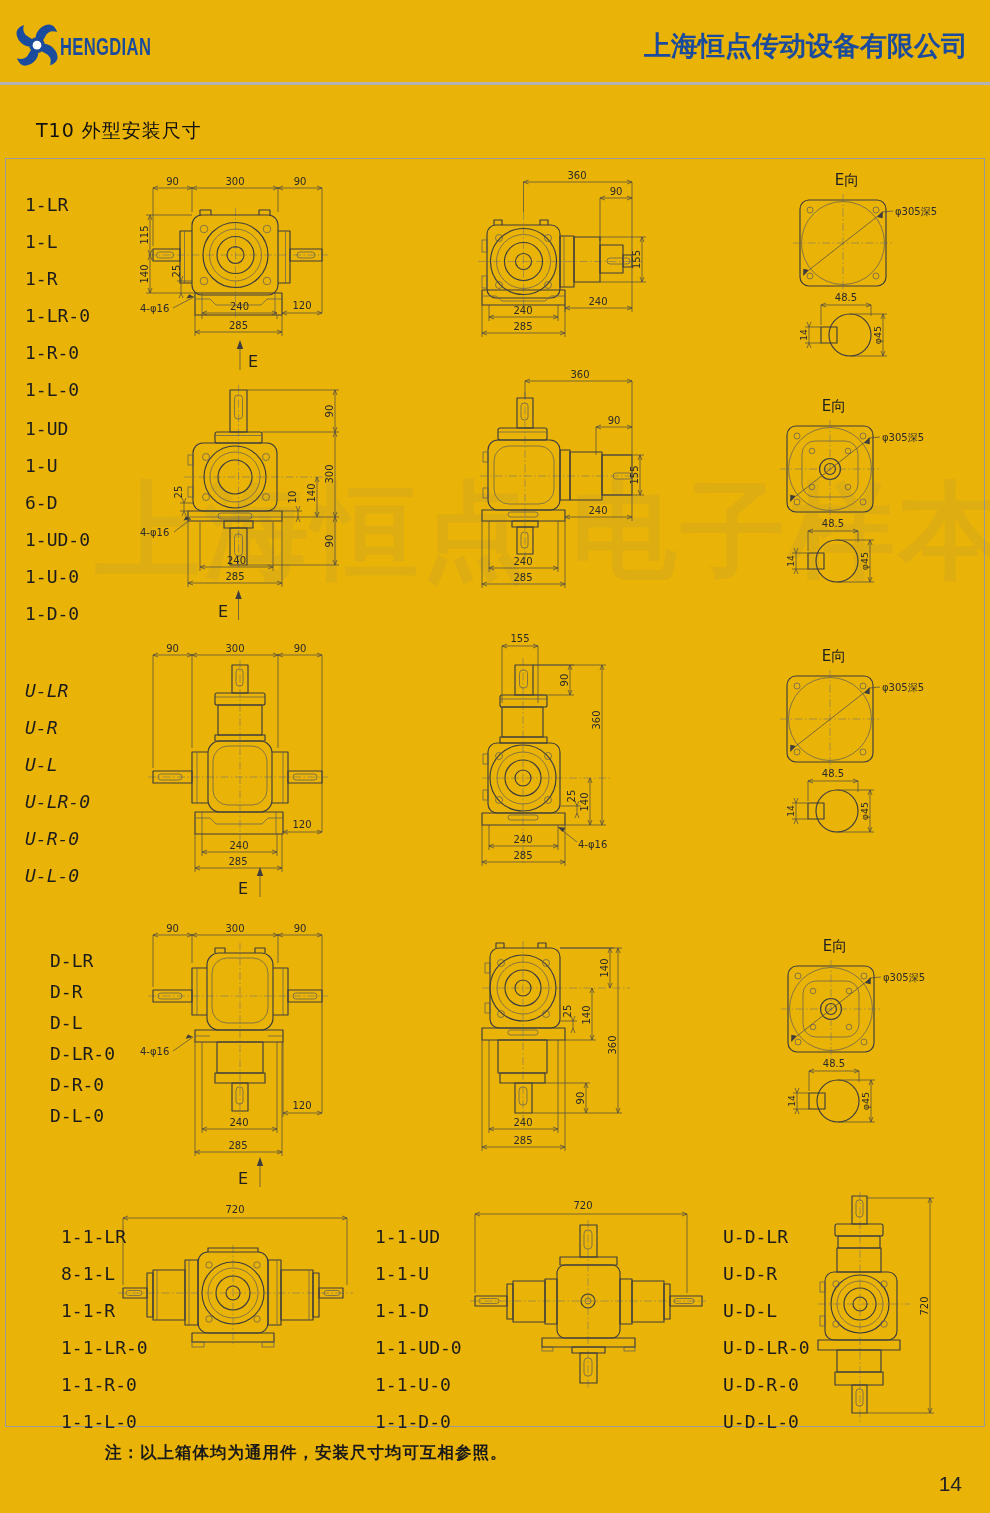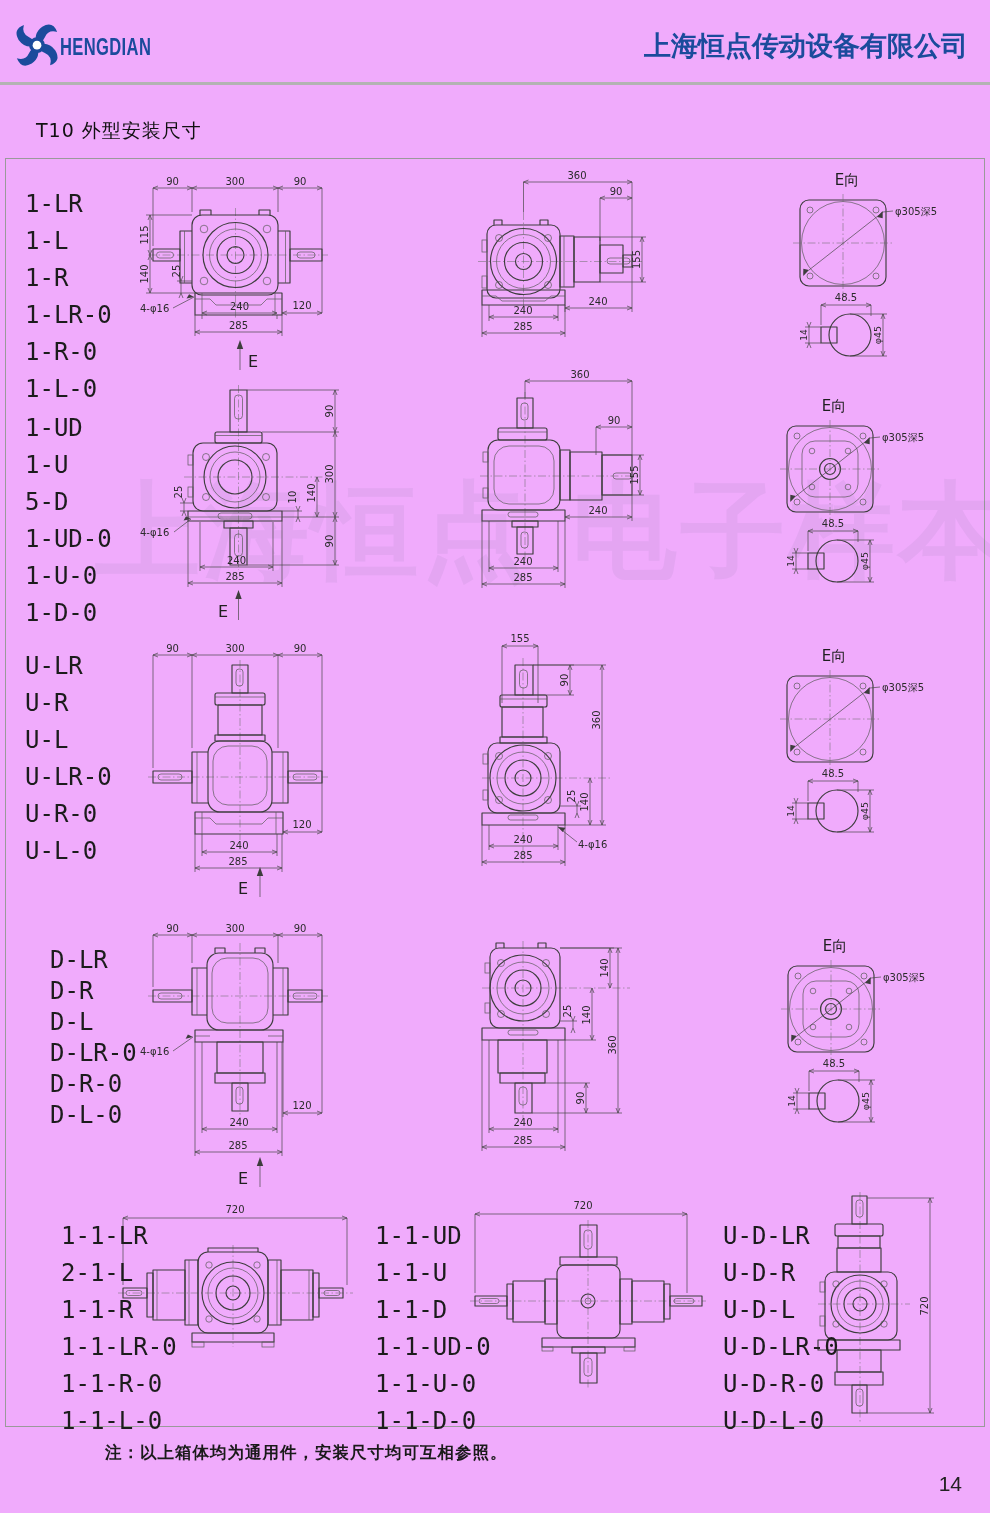--- a/index.html
+++ b/index.html
@@ -1,34 +1,34 @@
 <!DOCTYPE html>
 <html><head>
 <meta charset="utf-8">
 <style>
   html,body { margin:0; padding:0; background:#fff; }
-  .page { position:relative; width:990px; height:1513px; background:#f0abfc;
+  .page { position:relative; width:990px; height:1513px; background:#eab308;
           font-family:"Liberation Sans", sans-serif; overflow:hidden; }
   .abs { position:absolute; }
   
   .brand-text { color:#1b4b9c; font-size:23px; font-weight:600; letter-spacing:.5px;
                 transform:scaleX(.72); transform-origin:left center; white-space:nowrap; }
   .company { color:#1b4b9c; font-size:27px; font-weight:bold; white-space:nowrap;
              font-family:Liberation Serif, serif; }
   .hr-rule { left:0; top:82px; width:990px; height:3px; background:#b3b3b3; }
   .page-title { left:8px; top:118px; font-size:19px; color:#111; letter-spacing:1px;
                 font-family:"DejaVu Sans", sans-serif;margin-left:28px; }
   .main-box { left:5px; top:158px; width:978px; height:1267px; border:1.5px solid #9a9a9a; }
   .page-num { right:28px; top:1472px; font-size:21px; color:#222; }
   
   .watermark { left:95px; top:462px; font-size:105px; font-weight:bold; white-space:nowrap;
                color:rgba(90,100,125,0.08); letter-spacing:4px; z-index:0;
                font-family:"DejaVu Sans", sans-serif; }
   
-  .models { font-family:"DejaVu Sans Mono", monospace; font-size:24px; color:#1c1c1c; z-index:2; }
+  .models { font-family:"DejaVu Sans Mono", monospace; font-size:18px; color:#1c1c1c; z-index:2; }
   .models div { height:37px; line-height:37px; }
   .models.tight div { height:31px; line-height:31px; }
   .note { font-size:16.5px; font-weight:bold; color:#1a1a1a; letter-spacing:1px;
           font-family:"DejaVu Sans", sans-serif; }
   
   svg { overflow:visible; z-index:1; position:absolute; }
   .ln  { fill:none; stroke:#3d3d3d; stroke-width:1.15; stroke-linejoin:round; }
   .ln2 { fill:none; stroke:#5a5a5a; stroke-width:.7; }
   .dim { fill:none; stroke:#474747; stroke-width:.7; }
   .cl  { fill:none; stroke:#6f6f6f; stroke-width:.55; stroke-dasharray:8 2.5 1.5 2.5; }
@@ -190,21 +190,21 @@
       <path class="dim" d="M26,157 H10 M26,173 H10 M14,157 V173 M12,152 L14,157 L16,152 M12,178 L14,173 L16,178"></path>
       <text class="dt" transform="rotate(-90 11.5 165)" x="11.5" y="165" style="font-size:9px">14</text>
       <path class="dim" d="M55,144 H92 M55,186 H92 M88,144 V186 M86,149 L88,144 L90,149 M86,181 L88,186 L90,181"></path>
       <text class="dt" transform="rotate(-90 86 165)" x="86" y="165" style="font-size:9.5px">φ45</text>
     </g>
   </svg>
 
   <div class="abs models" style="left:25px; top:410px;">
     <div>1-UD</div>
     <div>1-U</div>
-    <div>5-D</div>
+    <div>6-D</div>
     <div>1-UD-0</div>
     <div>1-U-0</div>
     <div>1-D-0</div>
   </div>
 
   <svg style="left:140px; top:385px;" width="205" height="238" viewBox="0 0 205 238">
     <g>
       <path class="cl" d="M98.5,0 V185 M44,92 H188"></path>
       <rect class="ln" x="90" y="5" width="17" height="42"></rect>
         <rect class="ln2" x="94.5" y="10" width="8" height="24" rx="3.5"></rect>
@@ -322,21 +322,21 @@
       <text class="dt" x="51" y="131">48.5</text>
       <circle class="ln" cx="55" cy="165" r="21"></circle>
         <rect class="ln" x="26" y="157" width="16" height="16"></rect>
       <path class="dim" d="M26,157 H10 M26,173 H10 M14,157 V173 M12,152 L14,157 L16,152 M12,178 L14,173 L16,178"></path>
       <text class="dt" transform="rotate(-90 11.5 165)" x="11.5" y="165" style="font-size:9px">14</text>
       <path class="dim" d="M55,144 H92 M55,186 H92 M88,144 V186 M86,149 L88,144 L90,149 M86,181 L88,186 L90,181"></path>
       <text class="dt" transform="rotate(-90 86 165)" x="86" y="165" style="font-size:9.5px">φ45</text>
     </g>
   </svg>
 
-  <div class="abs models" style="left:25px; top:648px;">
+  <div class="abs models" style="left:25px; top:672px;font-style:italic;">
     <div>U-LR</div>
     <div>U-R</div>
     <div>U-L</div>
     <div>U-LR-0</div>
     <div>U-R-0</div>
     <div>U-L-0</div>
   </div>
 
   <svg style="left:140px; top:640px;" width="200" height="262" viewBox="0 0 200 262">
     <g>
@@ -575,21 +575,21 @@
         <rect class="ln" x="26" y="157" width="16" height="16"></rect>
       <path class="dim" d="M26,157 H10 M26,173 H10 M14,157 V173 M12,152 L14,157 L16,152 M12,178 L14,173 L16,178"></path>
       <text class="dt" transform="rotate(-90 11.5 165)" x="11.5" y="165" style="font-size:9px">14</text>
       <path class="dim" d="M55,144 H92 M55,186 H92 M88,144 V186 M86,149 L88,144 L90,149 M86,181 L88,186 L90,181"></path>
       <text class="dt" transform="rotate(-90 86 165)" x="86" y="165" style="font-size:9.5px">φ45</text>
     </g>
   </svg>
 
   <div class="abs models" style="left:25px; top:1218px;margin-left:36px;">
     <div>1-1-LR</div>
-    <div>2-1-L</div>
+    <div>8-1-L</div>
     <div>1-1-R</div>
     <div>1-1-LR-0</div>
     <div>1-1-R-0</div>
     <div>1-1-L-0</div>
   </div>
 
   <svg style="left:113px; top:1195px;" width="245" height="165" viewBox="0 0 245 165">
     <g>
       <path class="cl" d="M5,98 H240 M120,50 V152"></path>
       <rect class="ln" x="85" y="57" width="70" height="81" rx="10"></rect>

